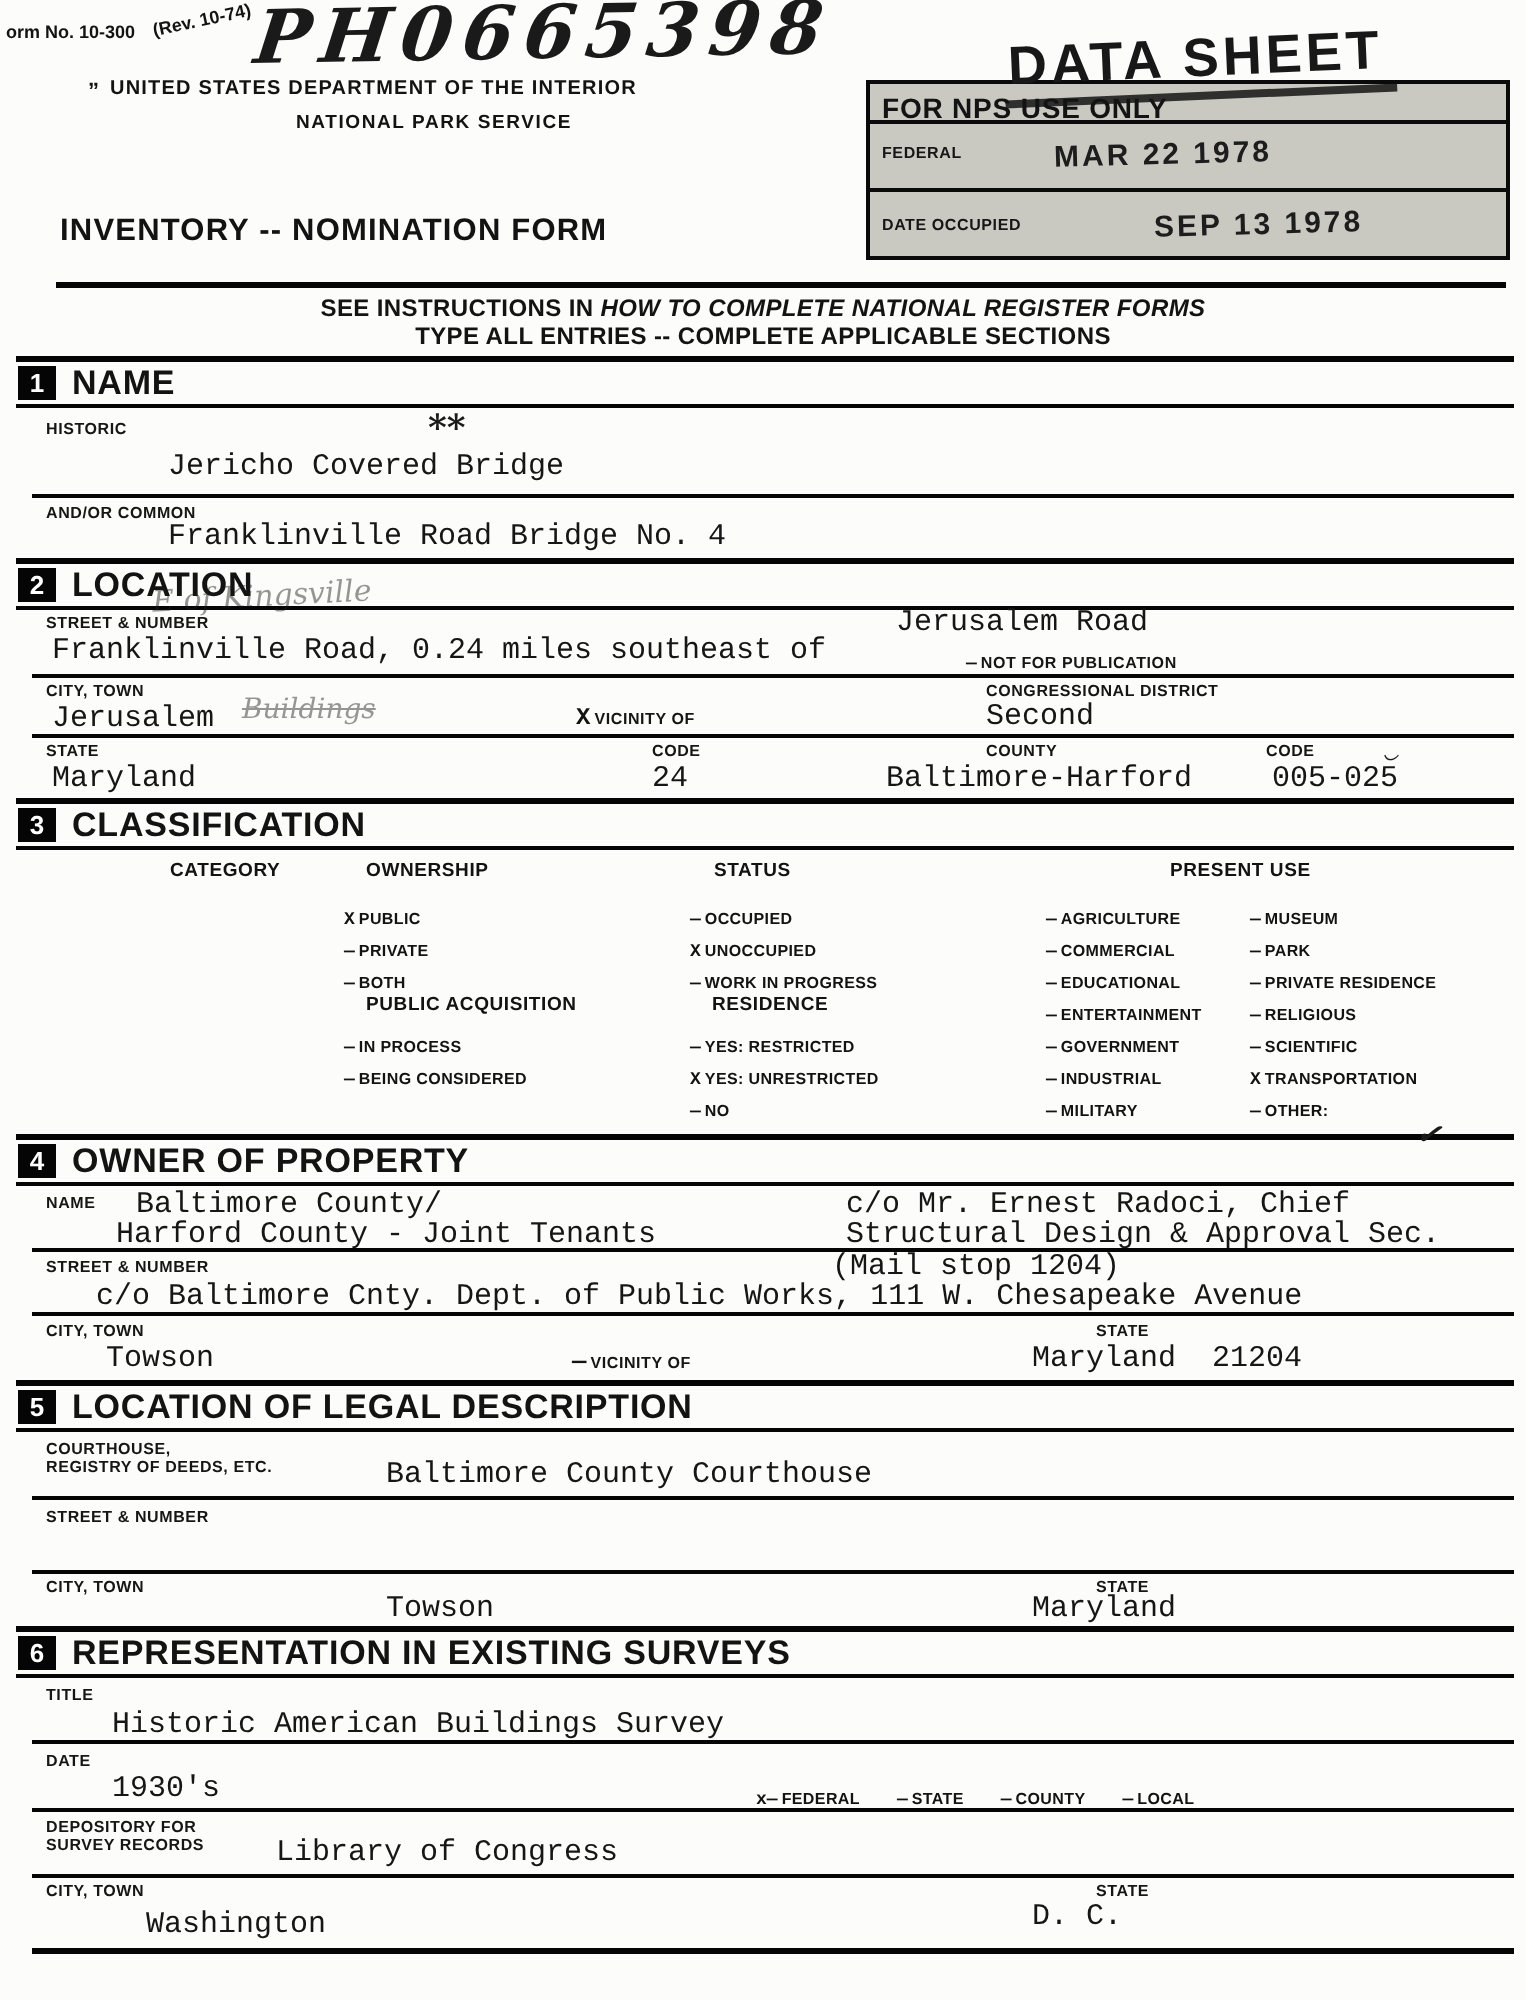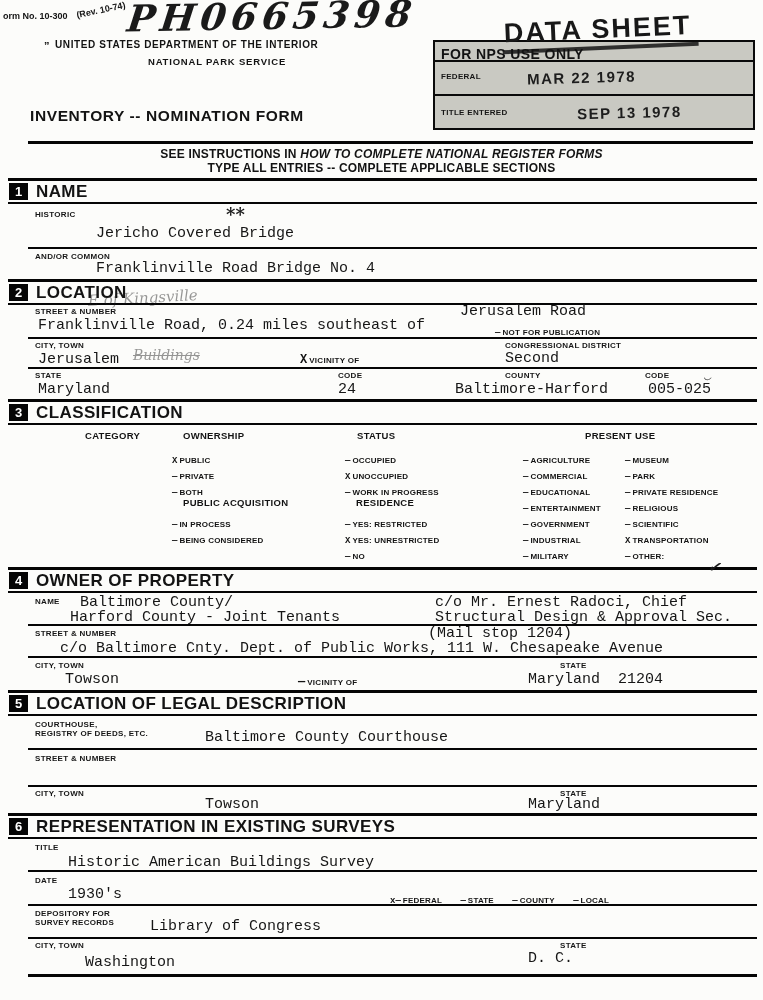--- a/index.html
+++ b/index.html
@@ -31,21 +31,21 @@
   .nps-row.first { border-bottom:2px solid #0a0a0a; }
   .stamp { font-weight:800; letter-spacing:1.5px; color:#1d1d1d; white-space:nowrap; }
   .date-stamp { font-size:15px; transform:rotate(-1.5deg); display:inline-block; }
   .datasheet { font-size:27px; letter-spacing:2px; transform:rotate(-2.5deg); border-bottom:4px solid rgba(20,20,20,.85); padding:0 6px 1px 2px; color:#181818; }
 
   
   .sec { margin:0 6px 0 8px; border-top:3px solid #050505; }
   .sec-h { position:relative; display:flex; align-items:center; gap:8px; height:23px; padding-left:1px; border-bottom:2px solid #050505; }
   .sec-num { width:19px; height:17px; background:#050505; color:#fff; font-weight:bold; font-size:13px; display:flex; align-items:center; justify-content:center; flex:0 0 auto; }
   .sec-t { font-size:17px; font-weight:800; letter-spacing:.4px; white-space:nowrap; }
-  .row { position:relative; margin-left:20px; border-bottom:2px solid #050505;text-align:center; }
+  .row { position:relative; margin-left:8px; border-bottom:2px solid #050505;text-align:center; }
   .row.last { border-bottom:none; }
   .m { font-family:"Liberation Mono","DejaVu Sans Mono",monospace; font-weight:bold; margin-right:2px; }
   .vic .m { font-size:12px; }
   .vic .lbl { font-size:8px; }
 
   
   .cls { position:relative; height:142px; margin-left:20px; }
   .col { position:absolute; top:24px; }
   .col-h { position:absolute; top:5px; font-size:9.5px; font-weight:800; letter-spacing:.3px; white-space:nowrap; }
   .ck { height:16px; white-space:nowrap; }
@@ -69,21 +69,21 @@
     <div class="abs dept1" style="left:55px;top:39px">UNITED STATES DEPARTMENT OF THE INTERIOR</div>
     <div class="abs dept2" style="left:148px;top:56px">NATIONAL PARK SERVICE</div>
 
     <div class="abs nps-box" style="left:433px;top:40px">
       <div class="nps-title">FOR NPS USE ONLY</div>
       <div class="nps-row first">
         <span class="abs lbl" style="left:6px;top:10px">FEDERAL</span>
         <span class="abs stamp date-stamp" style="left:92px;top:7px">MAR 22 1978</span>
       </div>
       <div class="nps-row">
-        <span class="abs lbl" style="left:6px;top:12px">TITLE ENTERED</span>
+        <span class="abs lbl" style="left:6px;top:12px">DATE OCCUPIED</span>
         <span class="abs stamp date-stamp" style="left:142px;top:8px">SEP 13 1978</span>
       </div>
     </div>
 
     <div class="abs stamp datasheet" style="left:502px;top:14px">DATA SHEET</div>
 
     <div class="abs t1" style="left:30px;top:107px">INVENTORY -- NOMINATION FORM</div>
 
     <div class="abs bar" style="left:28px;right:10px;top:141px;height:3px"></div>
     <div class="abs instr" style="top:147px"><span>SEE INSTRUCTIONS IN </span><span class="it">HOW TO COMPLETE NATIONAL REGISTER FORMS</span></div>

